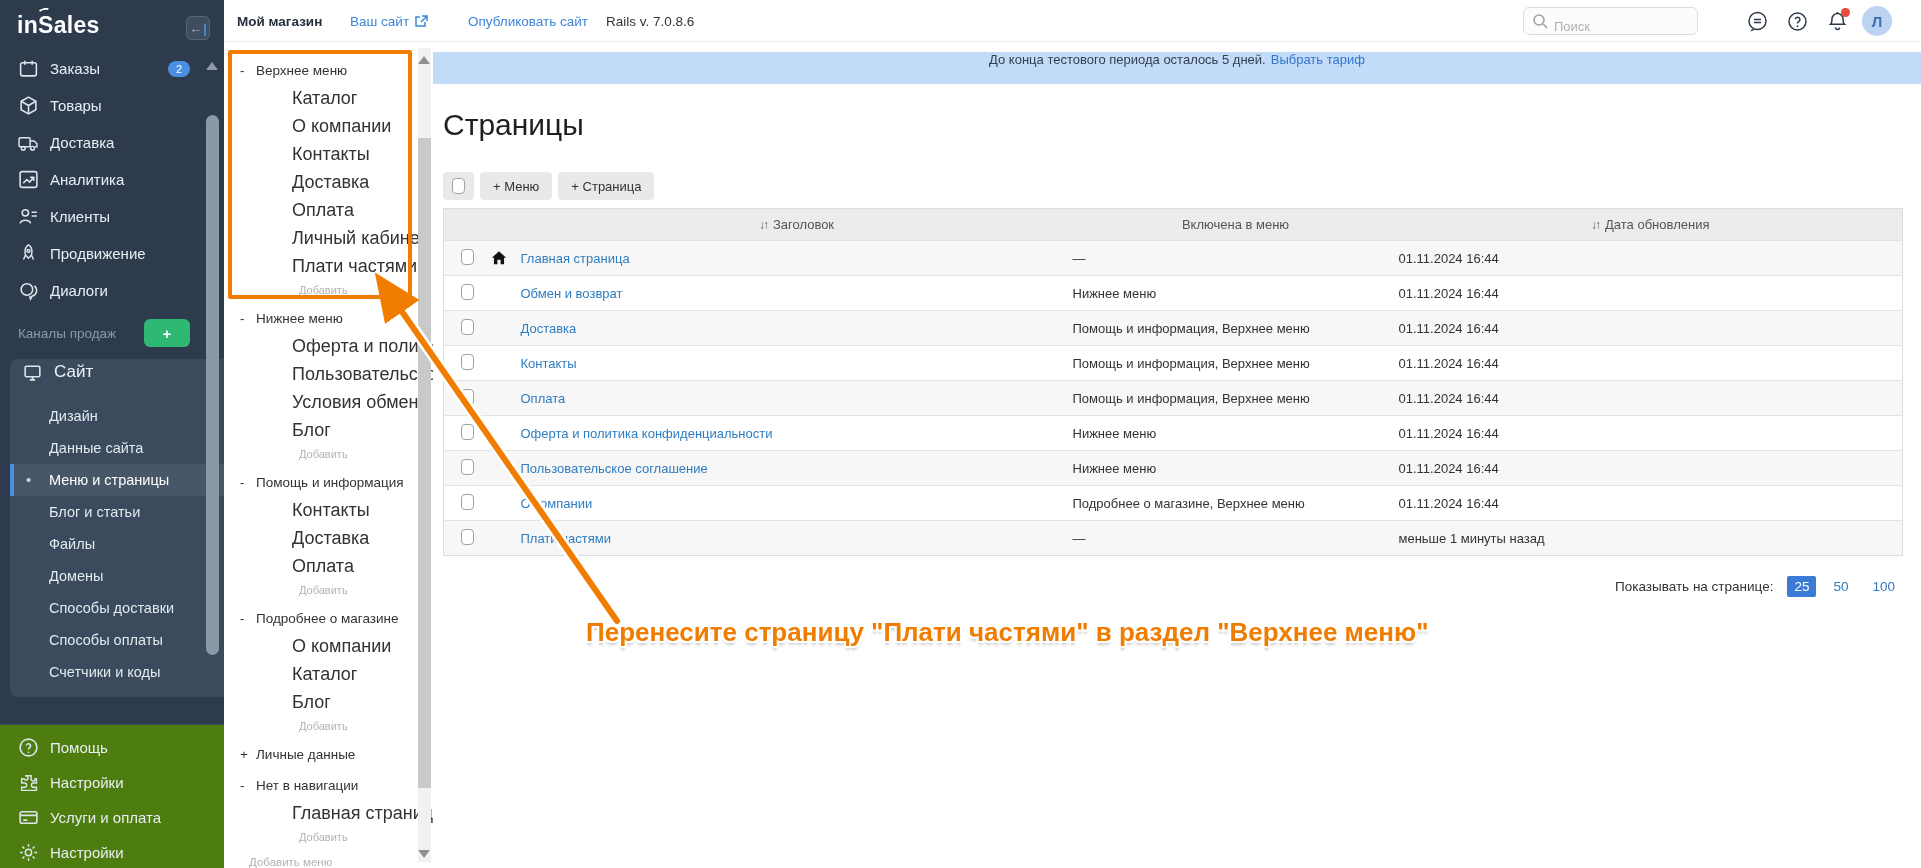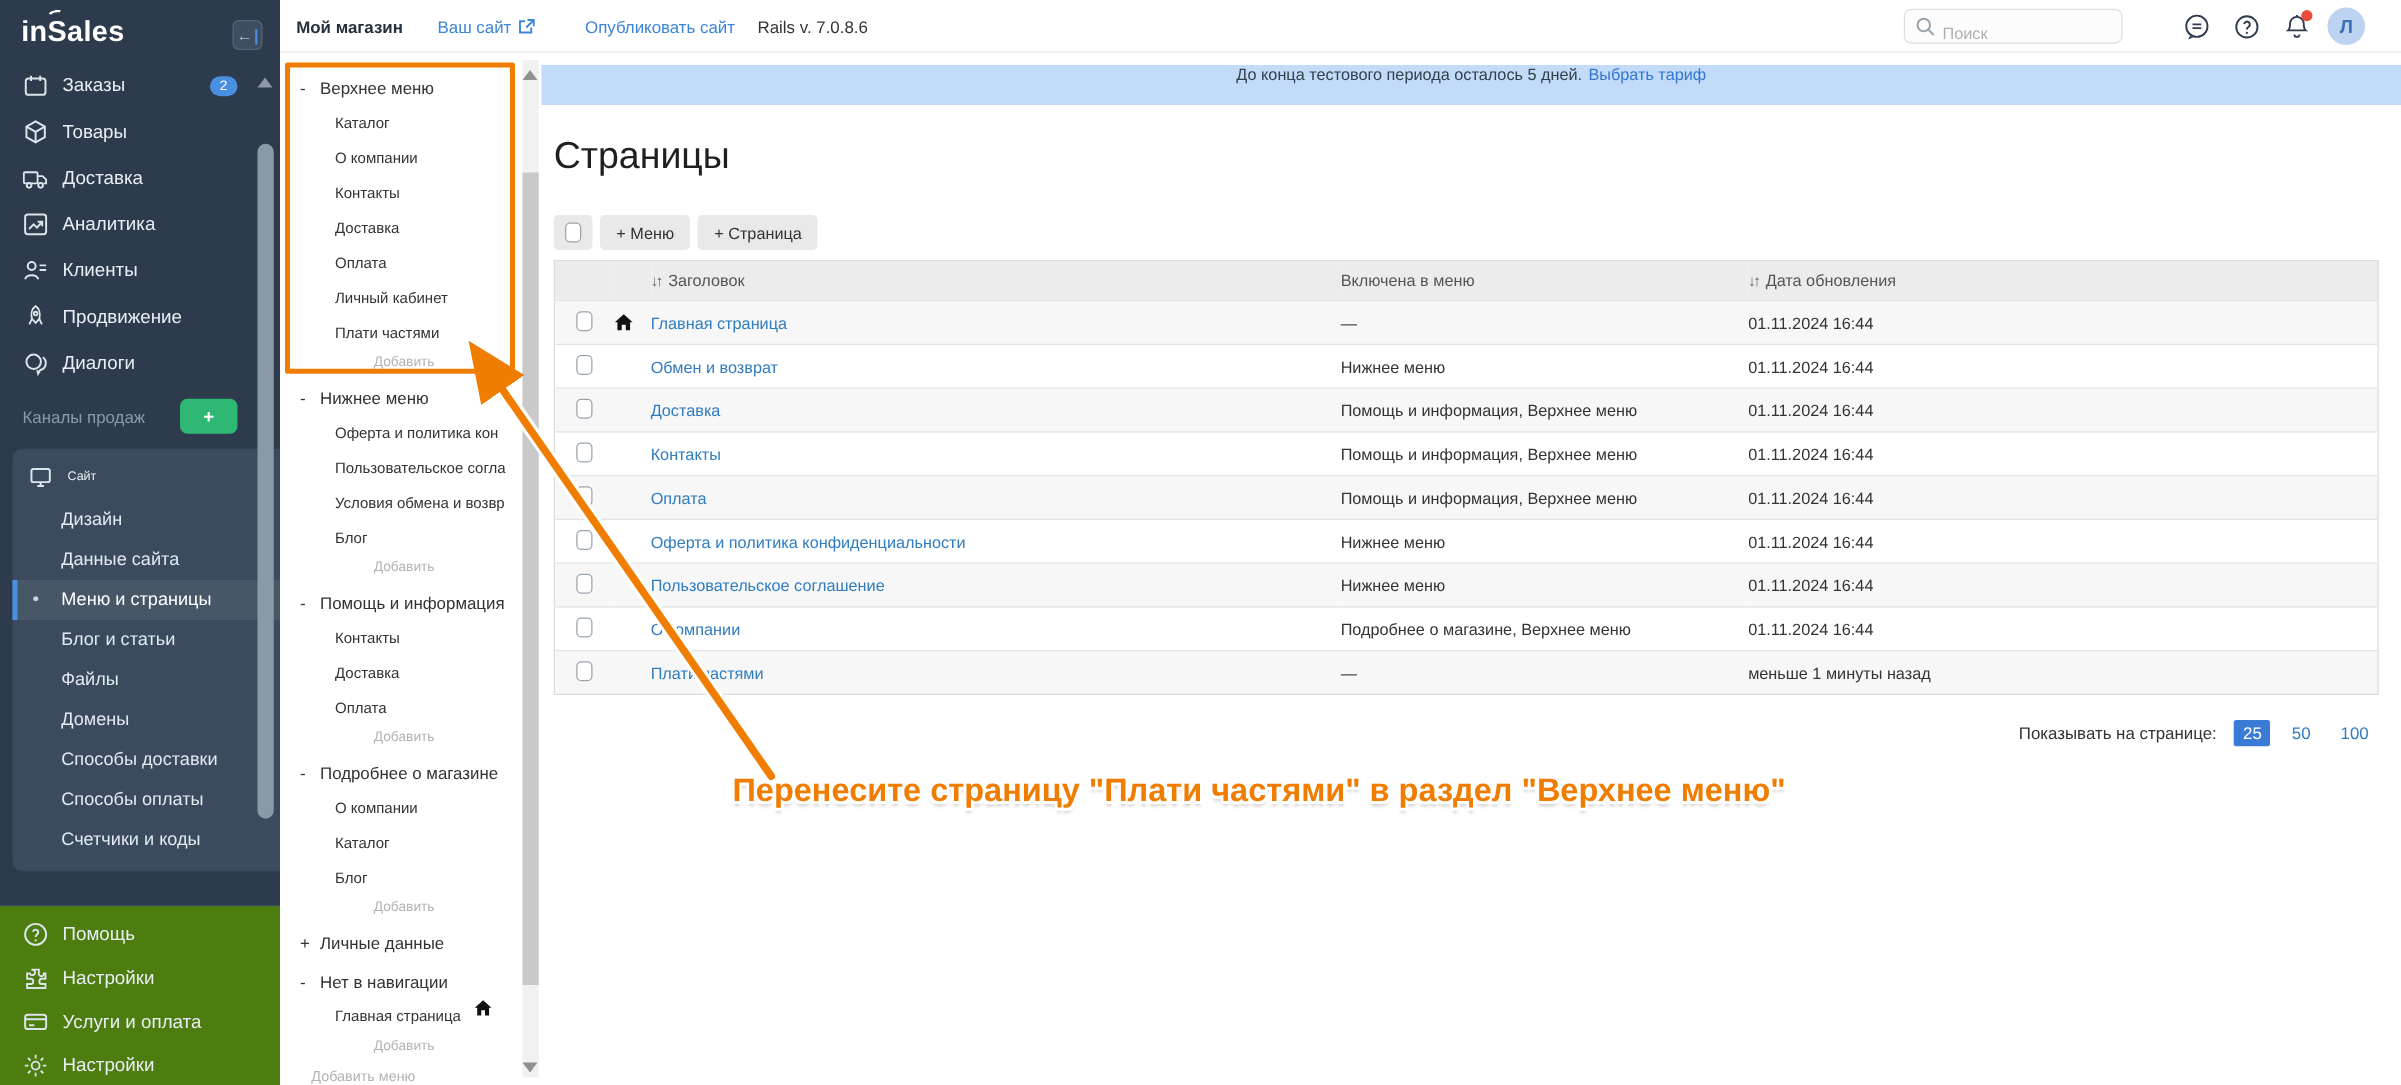--- a/index.html
+++ b/index.html
@@ -15,21 +15,21 @@
   .collapse-btn i { font-style:normal; }
   .collapse-btn .bar { color:#4a90e2; font-weight:bold; margin-left:1px; }
   .side-item { height:37px; display:flex; align-items:center; padding-left:18px; gap:11px; color:#e9eef4; font-size:15px; position:relative; cursor:pointer; }
   .side-item .ic { width:21px; height:21px; flex:none; color:#dde5ec; display:flex; align-items:center; }
   .side-item .ic svg { width:21px; height:21px; }
   .badge { position:absolute; right:34px; top:50%; transform:translateY(-50%); background:#4a90e2; color:#fff; font-size:11px; border-radius:9px; padding:2px 8px; }
   .channels-row { margin-top:8px; height:32px; display:flex; align-items:center; padding-left:18px; position:relative; }
   .channels-label { color:#8b9aa9; font-size:13.5px; }
   .channels-add { position:absolute; right:34px; top:2px; width:46px; height:28px; background:#2eb873; border-radius:6px; color:#fff; font-size:15px; font-weight:bold; display:flex; align-items:center; justify-content:center; cursor:pointer; }
   #site-group { margin:10px 0 0 10px; background:#3b4a5c; border-radius:8px 0 0 8px; padding:3px 0 9px; }
-  .group-head { height:38px; display:flex; align-items:center; padding-left:12px; gap:11px; color:#eef3f8; font-size:10px; cursor:pointer; }
+  .group-head { height:38px; display:flex; align-items:flex-start; padding-left:12px; gap:11px; color:#eef3f8; font-size:17px; cursor:pointer; }
   .group-head .ic { width:21px; height:21px; color:#dde5ec; }
   .group-head .ic svg { width:21px; height:21px; }
   .sub-item { height:32px; line-height:32px; padding-left:39px; color:#e2e9f0; font-size:14.5px; position:relative; cursor:pointer; white-space:nowrap; }
   .sub-item.active { background:#475768; color:#fff; }
   .sub-item.active .abar { position:absolute; left:0; top:0; bottom:0; width:4px; background:#4a90e2; }
   .sub-item.active .dot { position:absolute; left:16px; top:0; color:#c9d2da; font-size:15px; }
   #side-bottom { position:absolute; left:0; right:0; bottom:0; height:144px; border-top:1px solid #3e4d5e; padding-top:5px; background:#4d7c0f; }
   #side-bottom .side-item { height:35px; }
   .sb-up { position:absolute; left:206px; top:62px; width:0; height:0; border-left:6px solid transparent; border-right:6px solid transparent; border-bottom:8px solid #8e9aa8; }
   .sb-thumb { position:absolute; left:206px; top:115px; width:13px; height:540px; background:#8b98a6; border-radius:7px; }
@@ -52,41 +52,41 @@
   .ic-help { left:1562px; }
   .ic-bell { left:1602px; }
   .ic-bell .dot { position:absolute; right:-1px; top:-2px; width:9px; height:9px; background:#e74c3c; border-radius:50%; }
   .avatar { position:absolute; left:1638px; top:6px; width:30px; height:30px; border-radius:50%; background:#bcd3f2; color:#3d6fb5; font-size:15px; font-weight:bold; display:flex; align-items:center; justify-content:center; cursor:pointer; }
 
   
   #menu-panel { position:absolute; left:224px; top:42px; width:209px; height:826px; background:#fff; overflow:hidden; z-index:3; }
   .tree { padding-top:14px; }
   .tree-title { height:28px; display:flex; align-items:center; padding-left:16px; gap:7px; font-size:13.5px; color:#333; cursor:pointer; white-space:nowrap; }
   .tree-sign { width:9px; color:#333; }
-  .tree-item { height:28px; line-height:28px; padding-left:44px; font-size:12px; color:#333; white-space:nowrap; cursor:pointer; display:flex; align-items:flex-start; gap:10px; }
+  .tree-item { height:28px; line-height:28px; padding-left:68px; font-size:18px; color:#333; white-space:nowrap; cursor:pointer; display:flex; align-items:flex-start; gap:10px; }
   .tree-add { height:21px; line-height:21px; padding-left:75px; font-size:11px; color:#b3b3b3; cursor:pointer; }
   .tree-section { margin-bottom:3px; }
   .add-menu { padding-left:25px; font-size:11.5px; color:#b3b3b3; height:22px; line-height:22px; cursor:pointer; }
   .orange-box { position:absolute; left:4px; top:8px; width:184px; height:249px; border:4px solid #f07c00; border-radius:2px; pointer-events:none; z-index:6; }
   .pn-track { position:absolute; right:2px; top:6px; bottom:6px; width:13px; background:#f1f1f1; }
   .pn-up { position:absolute; right:3px; top:14px; width:0; height:0; border-left:6px solid transparent; border-right:6px solid transparent; border-bottom:8px solid #909090; }
   .pn-down { position:absolute; right:3px; bottom:10px; width:0; height:0; border-left:6px solid transparent; border-right:6px solid transparent; border-top:8px solid #909090; }
   .pn-thumb { position:absolute; right:2px; top:96px; width:13px; height:650px; background:#c9c9c9; }
 
   
   #main { position:absolute; left:433px; top:42px; width:1488px; height:826px; background:#fff; }
   .banner { margin-top:10px; height:32px; background:#c1dbf9; display:flex; align-items:flex-start; justify-content:center; font-size:13px; color:#33404d; gap:5px; }
   .banner a { color:#3576cf; text-decoration:none; cursor:pointer; }
   h1.page-title { margin:24px 0 0 10px; font-size:30px; font-weight:400; color:#1f1f1f; }
   .toolbar { margin:30px 0 0 10px; display:flex; gap:6px; align-items:center; }
   .check-btn { width:31px; height:28px; background:#e9e9e9; border-radius:4px; display:flex; align-items:center; justify-content:center; cursor:pointer; }
   .cbx { width:13px; height:16px; background:#fff; border:1px solid #9aa4ad; border-radius:4px; display:inline-block; }
   .tool-btn { height:28px; background:#e9e9e9; border:none; border-radius:4px; padding:0 13px; font-size:13px; color:#333; cursor:pointer; font-family:"Liberation Sans",sans-serif; }
   table.pages { margin:8px 0 0 10px; width:1459px; border-collapse:collapse; table-layout:fixed; border:1px solid #dcdcdc; }
-  table.pages th { background:#ececec; height:32px; font-weight:400; font-size:13px; color:#555; text-align:left; }
+  table.pages th { background:#ececec; height:32px; font-weight:400; font-size:13px; color:#555; text-align:center; }
   table.pages td { height:35px; font-size:13px; color:#333; border-top:1px solid #e3e3e3; }
   table.pages tbody tr:nth-child(odd) { background:#f7f7f7; }
   col.c-check { width:47px; } col.c-home { width:30px; } col.c-title { width:552px; } col.c-menu { width:326px; } col.c-date { width:504px; }
   .td-check { text-align:center; }
   .sort { color:#666; font-size:12px; letter-spacing:-2px; margin-right:6px; }
   a.row-link { color:#2f7cc0; text-decoration:none; cursor:pointer; }
   .home-ic { display:inline-flex; vertical-align:-2px; margin-right:9px; color:#111; }
   .pagination { width:1469px; margin-top:20px; display:flex; justify-content:flex-end; align-items:center; gap:14px; font-size:13.5px; }
   .pag-label { color:#333; }
   .pag-opt { color:#2f7cc0; cursor:pointer; padding:3px 7px; border-radius:2px; }

